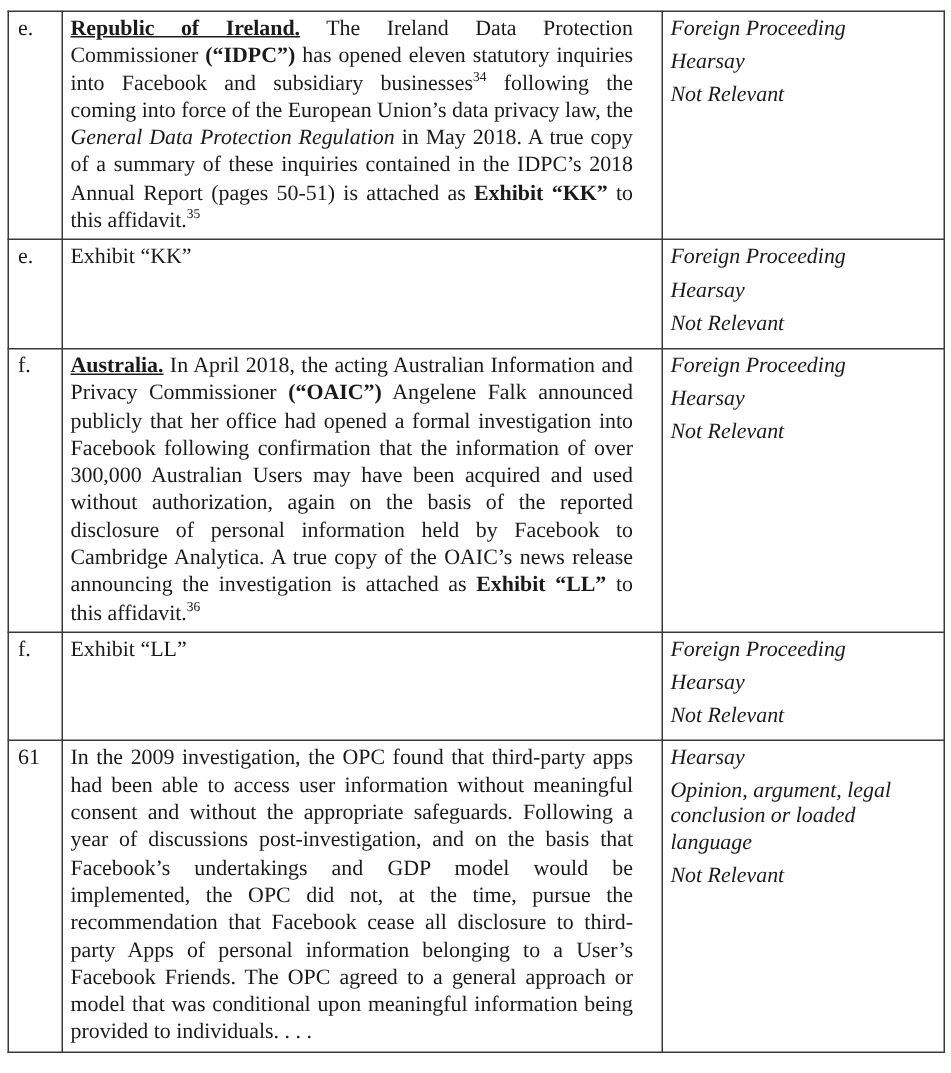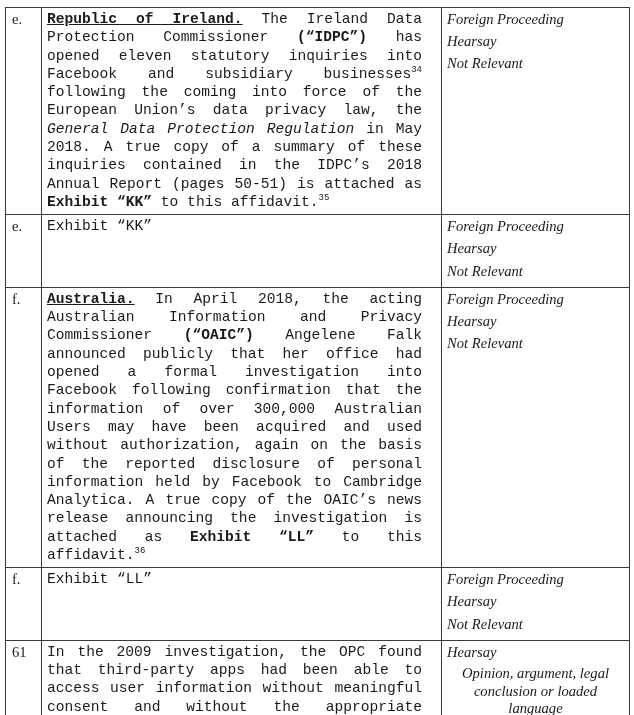--- a/index.html
+++ b/index.html
@@ -16,24 +16,24 @@
   }
   .doc-table td {
     border: 1.6px solid #3a3a3a;
     vertical-align: top;
     padding: 2px 5px 3px 5px;
   }
   col.c-num { width: 36px; }
   col.c-text { width: 400px; }
   col.c-obj { width: 188px; }
   td.num { padding-left: 6px; }
-  td.text { text-align: justify; padding-left: 5px; padding-right: 19px; font-family: Liberation Mono, monospace; }
+  td.text { text-align: justify; padding-left: 5px; padding-right: 19px; }
   td.obj { padding-left: 5px; font-style: italic; }
   .obj-item { display: block; margin-bottom: 3.9px; line-height: 18.3px; }
-  .obj-item.multi { line-height: 17.5px; text-align: center; }
+  .obj-item.multi { line-height: 17.5px; }
   .heading { font-weight: bold; text-decoration: underline; }
   b { font-weight: bold; }
   i { font-style: italic; }
   sup { font-size: 9px; line-height: 0; vertical-align: 6px; }
   tr.r1 td { height: 142px; }
   tr.r2 td { height: 66px; }
   tr.r3 td { height: 182px; }
   tr.r4 td { height: 66px; }
   tr.r5 td { height: 200px; margin-top: 32px; }
 </style>

